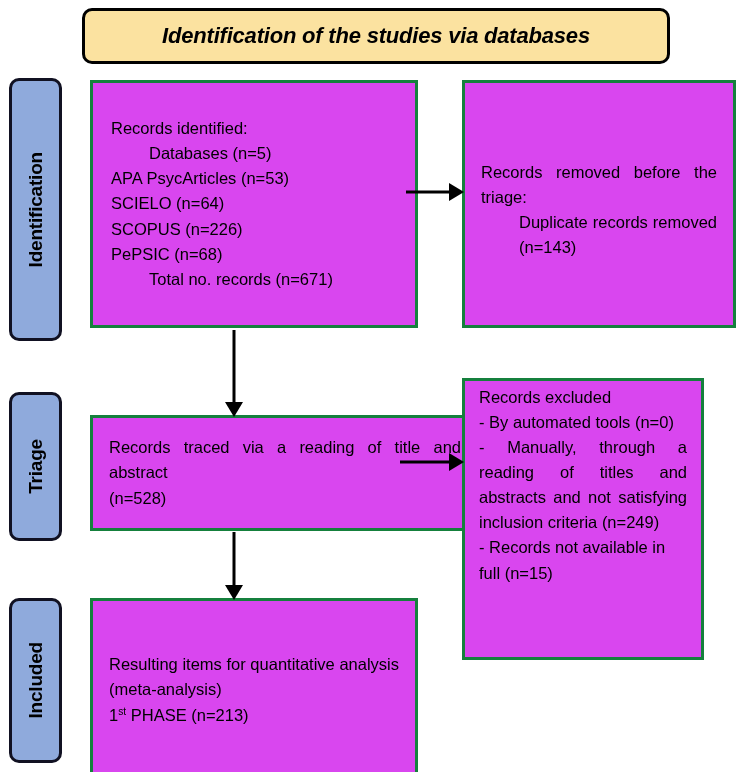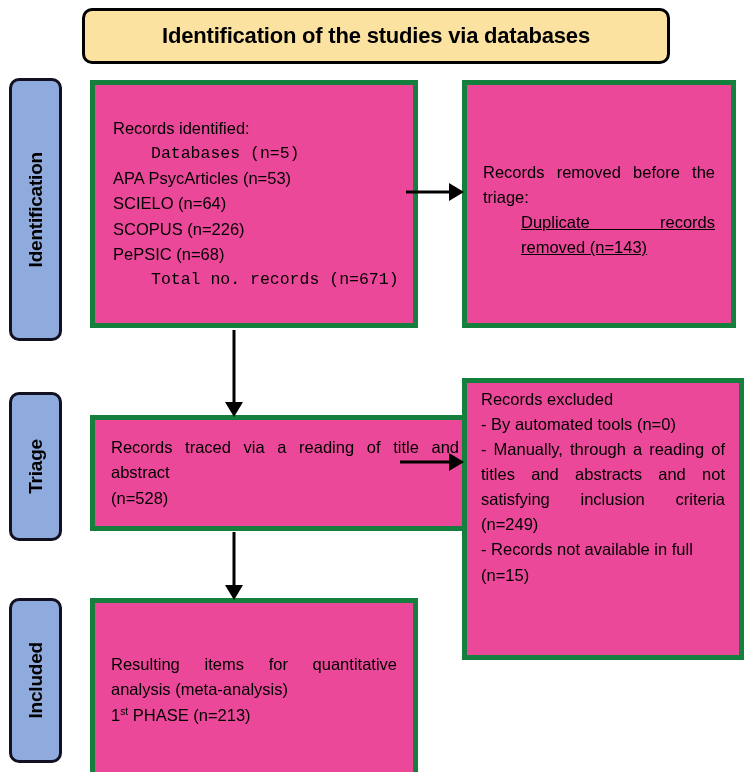--- a/index.html
+++ b/index.html
@@ -23,20 +23,21 @@
     top: 8px;
     width: 588px;
     height: 56px;
     box-sizing: border-box;
     background: #FBE2A0;
     border: 3px solid #000000;
     border-radius: 10px;
     display: flex;
     align-items: center;
     justify-content: center;
+    font-style: italic;
   }
   #title-banner .title-text {
     font-size: 22px;
     font-weight: bold;
     letter-spacing: -0.2px;
     white-space: nowrap;
   }
 
   
   .stage-bar {
@@ -60,51 +61,51 @@
     white-space: nowrap;
   }
   #stage-identification { top: 78px;  height: 263px; }
   #stage-triage         { top: 392px; height: 149px; }
   #stage-included       { top: 598px; height: 165px; }
 
   
   .box {
     position: absolute;
     box-sizing: border-box;
-    background: #ec4899;
-    border: 5px solid #15803d;
+    background: #d946ef;
+    border: 3px solid #15803d;
     display: flex;
     flex-direction: column;
     justify-content: center;
   }
   .box .body {
     font-size: 16.5px;
     line-height: 1.52;
   }
   .box .body p {
     margin: 0;
   }
   .just p { text-align: justify; text-align-last: left; }
-  .indent { padding-left: 38px; font-family: Liberation Mono, monospace; }
-  .indent-j { text-align: justify; text-align-last: left; padding-left: 38px; text-decoration: underline; }
+  .indent { padding-left: 38px; }
+  .indent-j { text-align: justify; text-align-last: left; padding-left: 38px; }
 
   #box-identified {
     left: 90px; top: 80px; width: 328px; height: 248px;
     padding: 0 0 0 18px;
   }
   #box-removed {
     left: 462px; top: 80px; width: 274px; height: 248px;
     padding: 12px 16px 0 16px;
   }
   #box-traced {
     left: 90px; top: 415px; width: 390px; height: 116px;
     padding: 0 16px 0 16px;
   }
   #box-excluded {
-    left: 462px; top: 378px; width: 282px; height: 282px;
+    left: 462px; top: 378px; width: 242px; height: 282px;
     padding: 0 14px 0 14px;
     justify-content: flex-start;
   }
   #box-excluded .body { padding-top: 4px; }
   #box-included {
     left: 90px; top: 598px; width: 328px; height: 184px;
     padding: 0 16px 0 16px;
   }
 
   sup { font-size: 0.62em; vertical-align: super; line-height: 0; }

